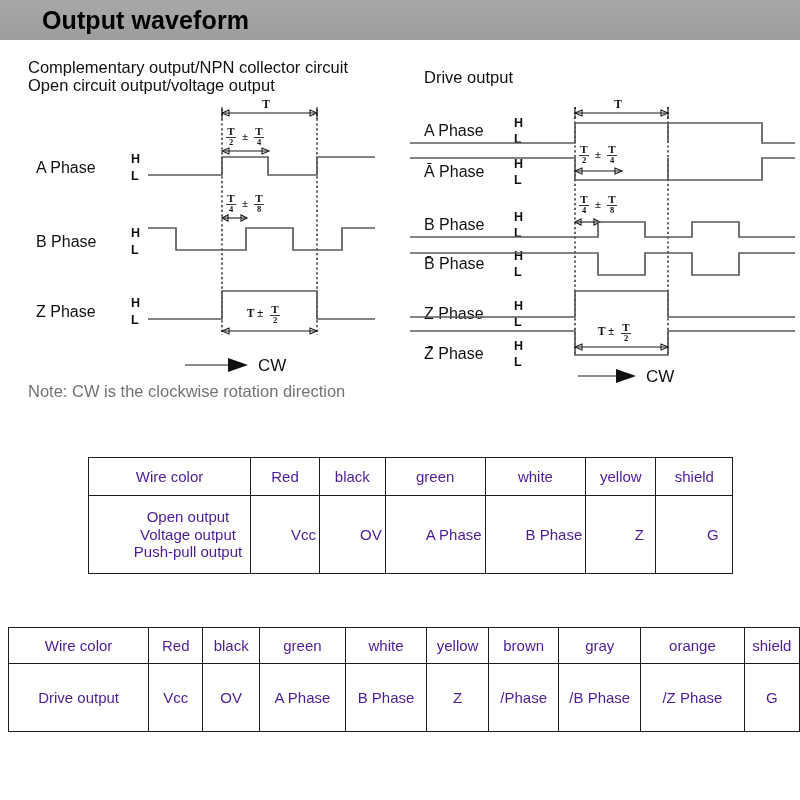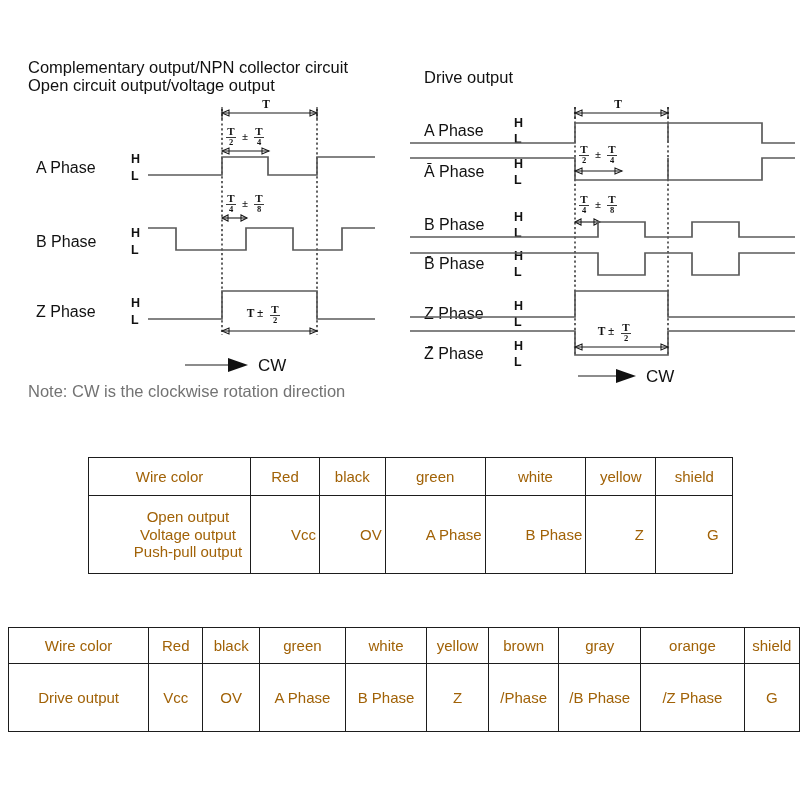--- a/index.html
+++ b/index.html
@@ -49,37 +49,40 @@
   .tsym { font-family: "Liberation Serif", serif; font-size: 11.5px; fill: #111; font-weight: bold; }
   .cwtxt { font-family: "Liberation Sans", sans-serif; font-size: 17px; fill: #111; }
 
   
   table { border-collapse: collapse; position: absolute; background: #fff; }
   table td {
     border: 1.5px solid #1d1d1d;
     text-align: center;
     vertical-align: middle;
     font-size: 15px;
-    color: #a16207;
+    color: #4c1d95;
     padding: 2px 3px;
     line-height: 1.16;
     white-space: nowrap;
   }
   #table-one { left: 88px; top: 457px; }
   #table-one td.hdr { height: 38px; }
   #table-one td.body { height: 78px; padding-left: 40px; }
   #table-two { left: 8px; top: 627px; }
   #table-two td.hdr { height: 36px; }
   #table-two td.body { height: 68px; }
 </style>
 </head>
 <body>
 
 <div id="root">
 
+  <div class="banner">
+    <div class="banner-title">Output waveform</div>
+  </div>
 
   <div class="cap cap-l1">Complementary output/NPN collector circuit</div>
   <div class="cap cap-l2">Open circuit output/voltage output</div>
   <div class="cap cap-r1">Drive output</div>
 
   <svg id="left-pane" width="400" height="290" viewBox="0 0 400 290" style="left:0px; top:95px;">
 
     <line class="guide" x1="222" y1="14" x2="222" y2="240"></line>
     <line class="guide" x1="317" y1="14" x2="317" y2="240"></line>
 

